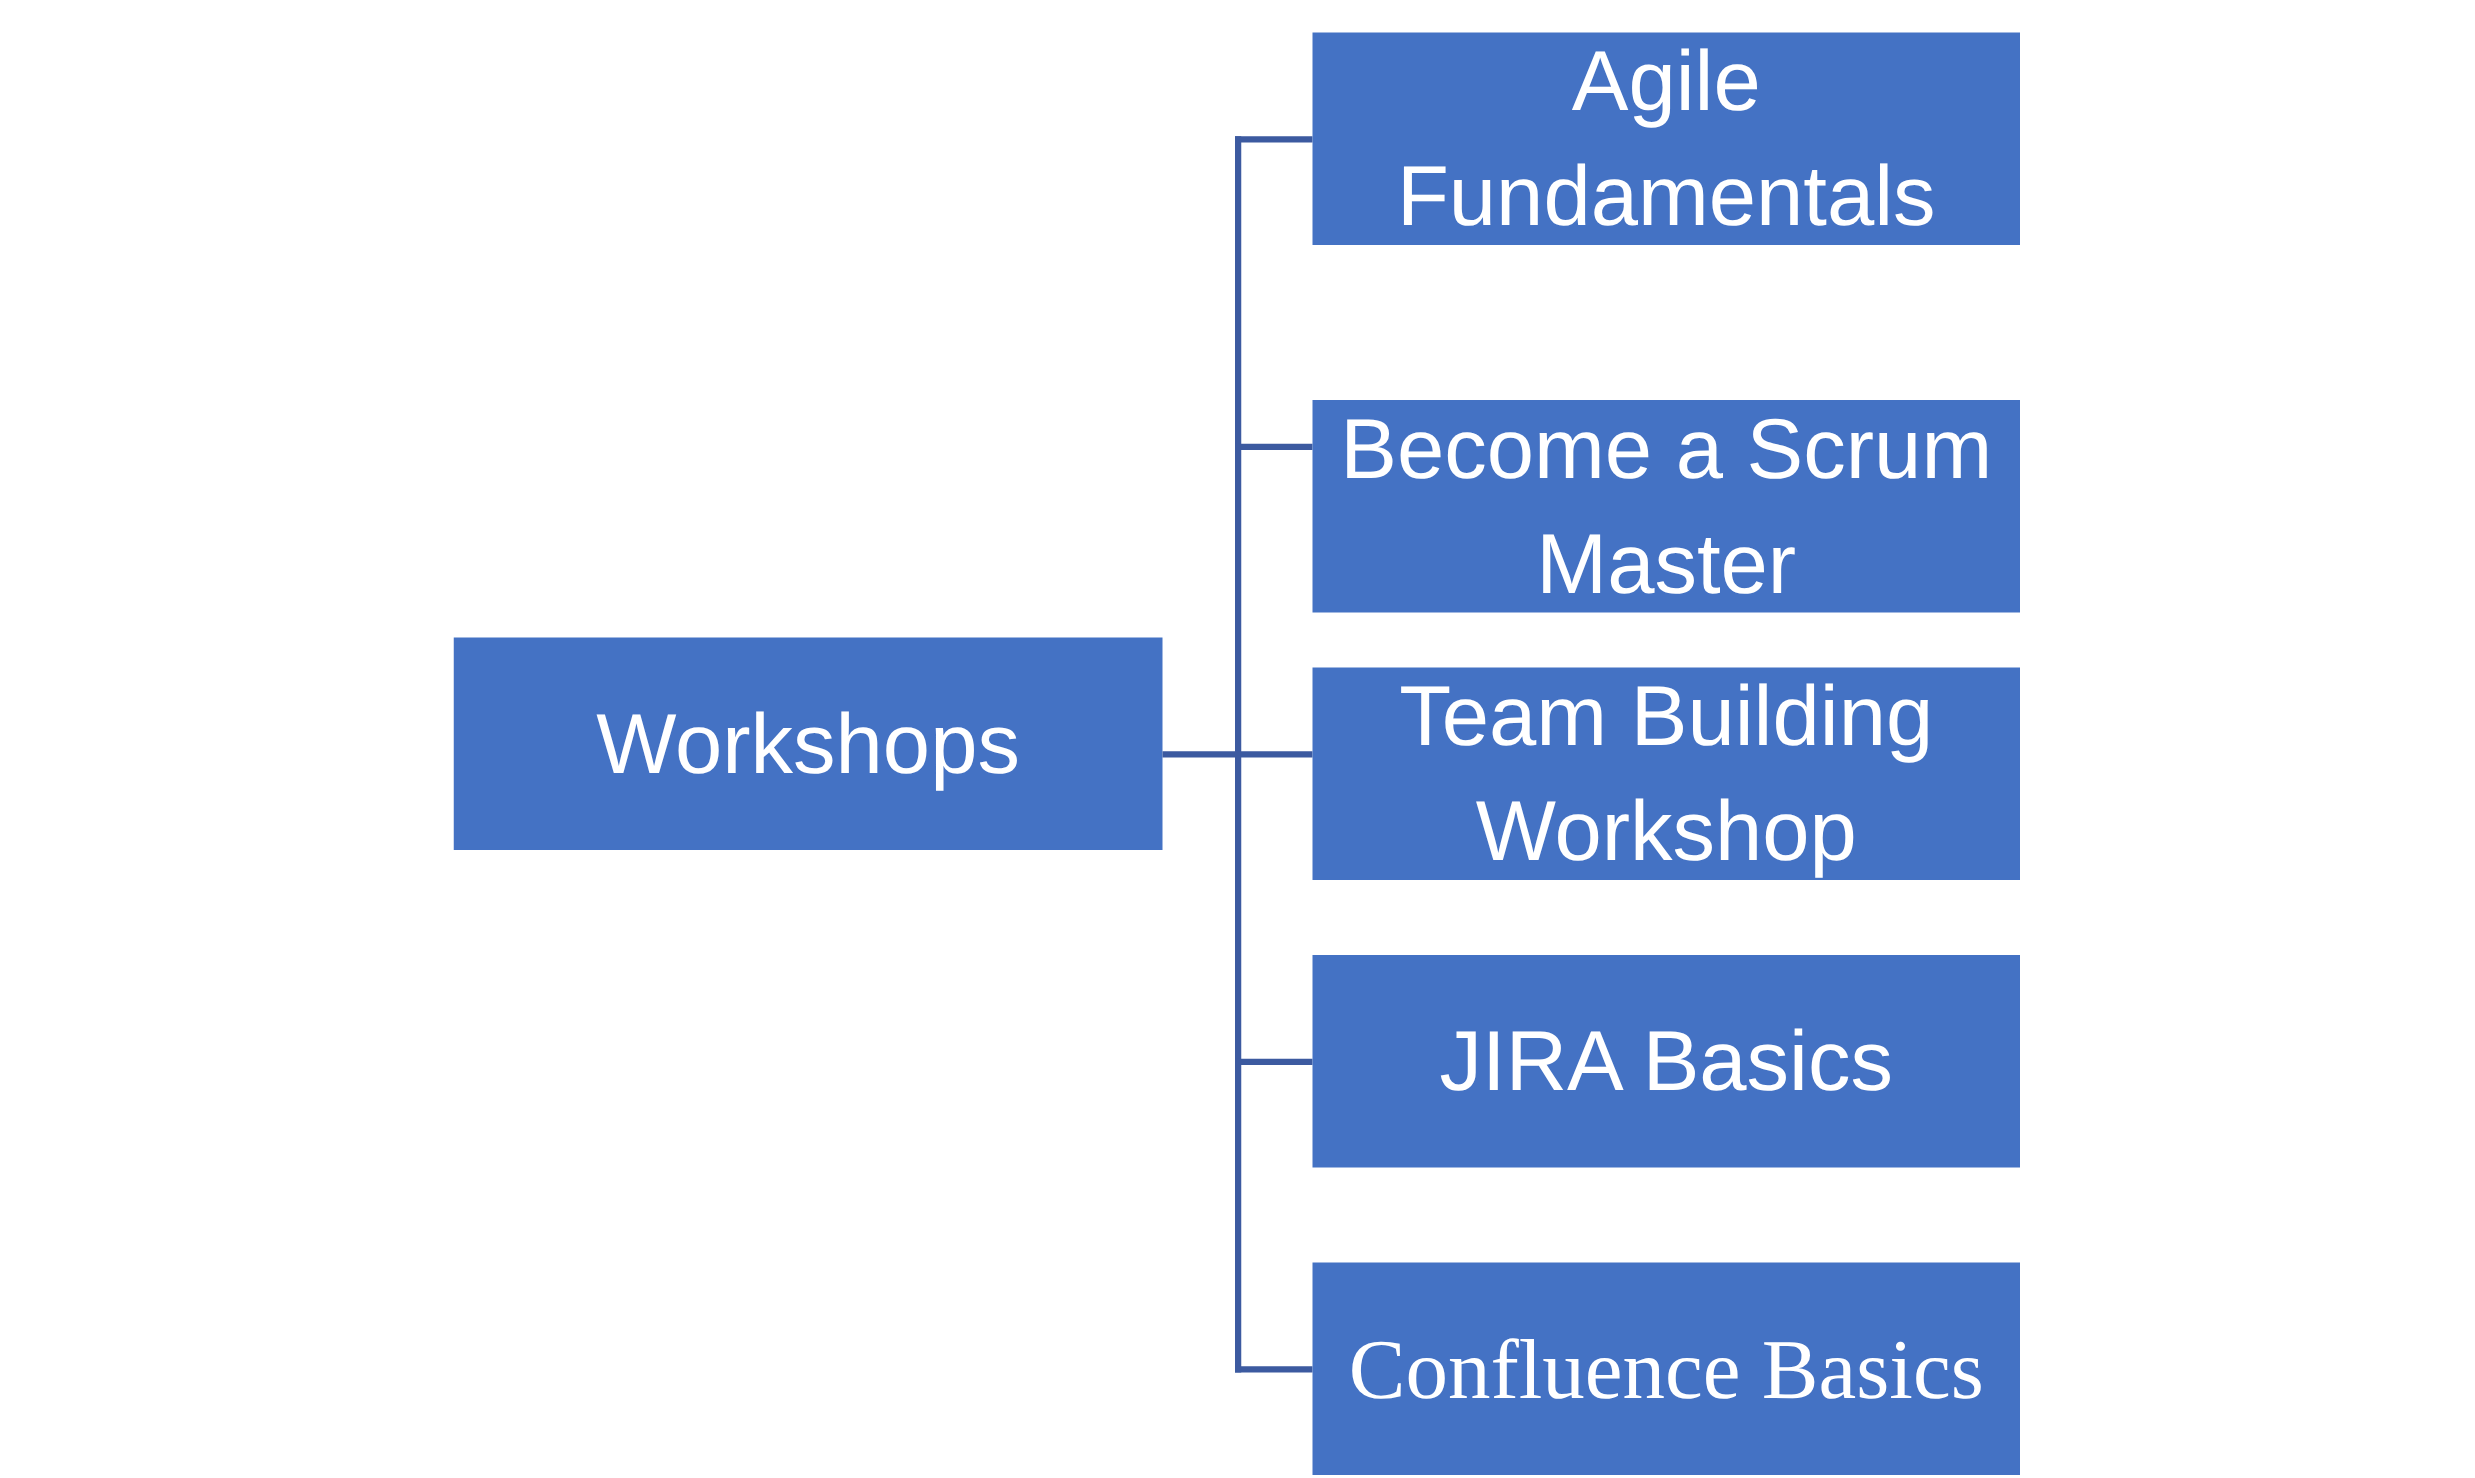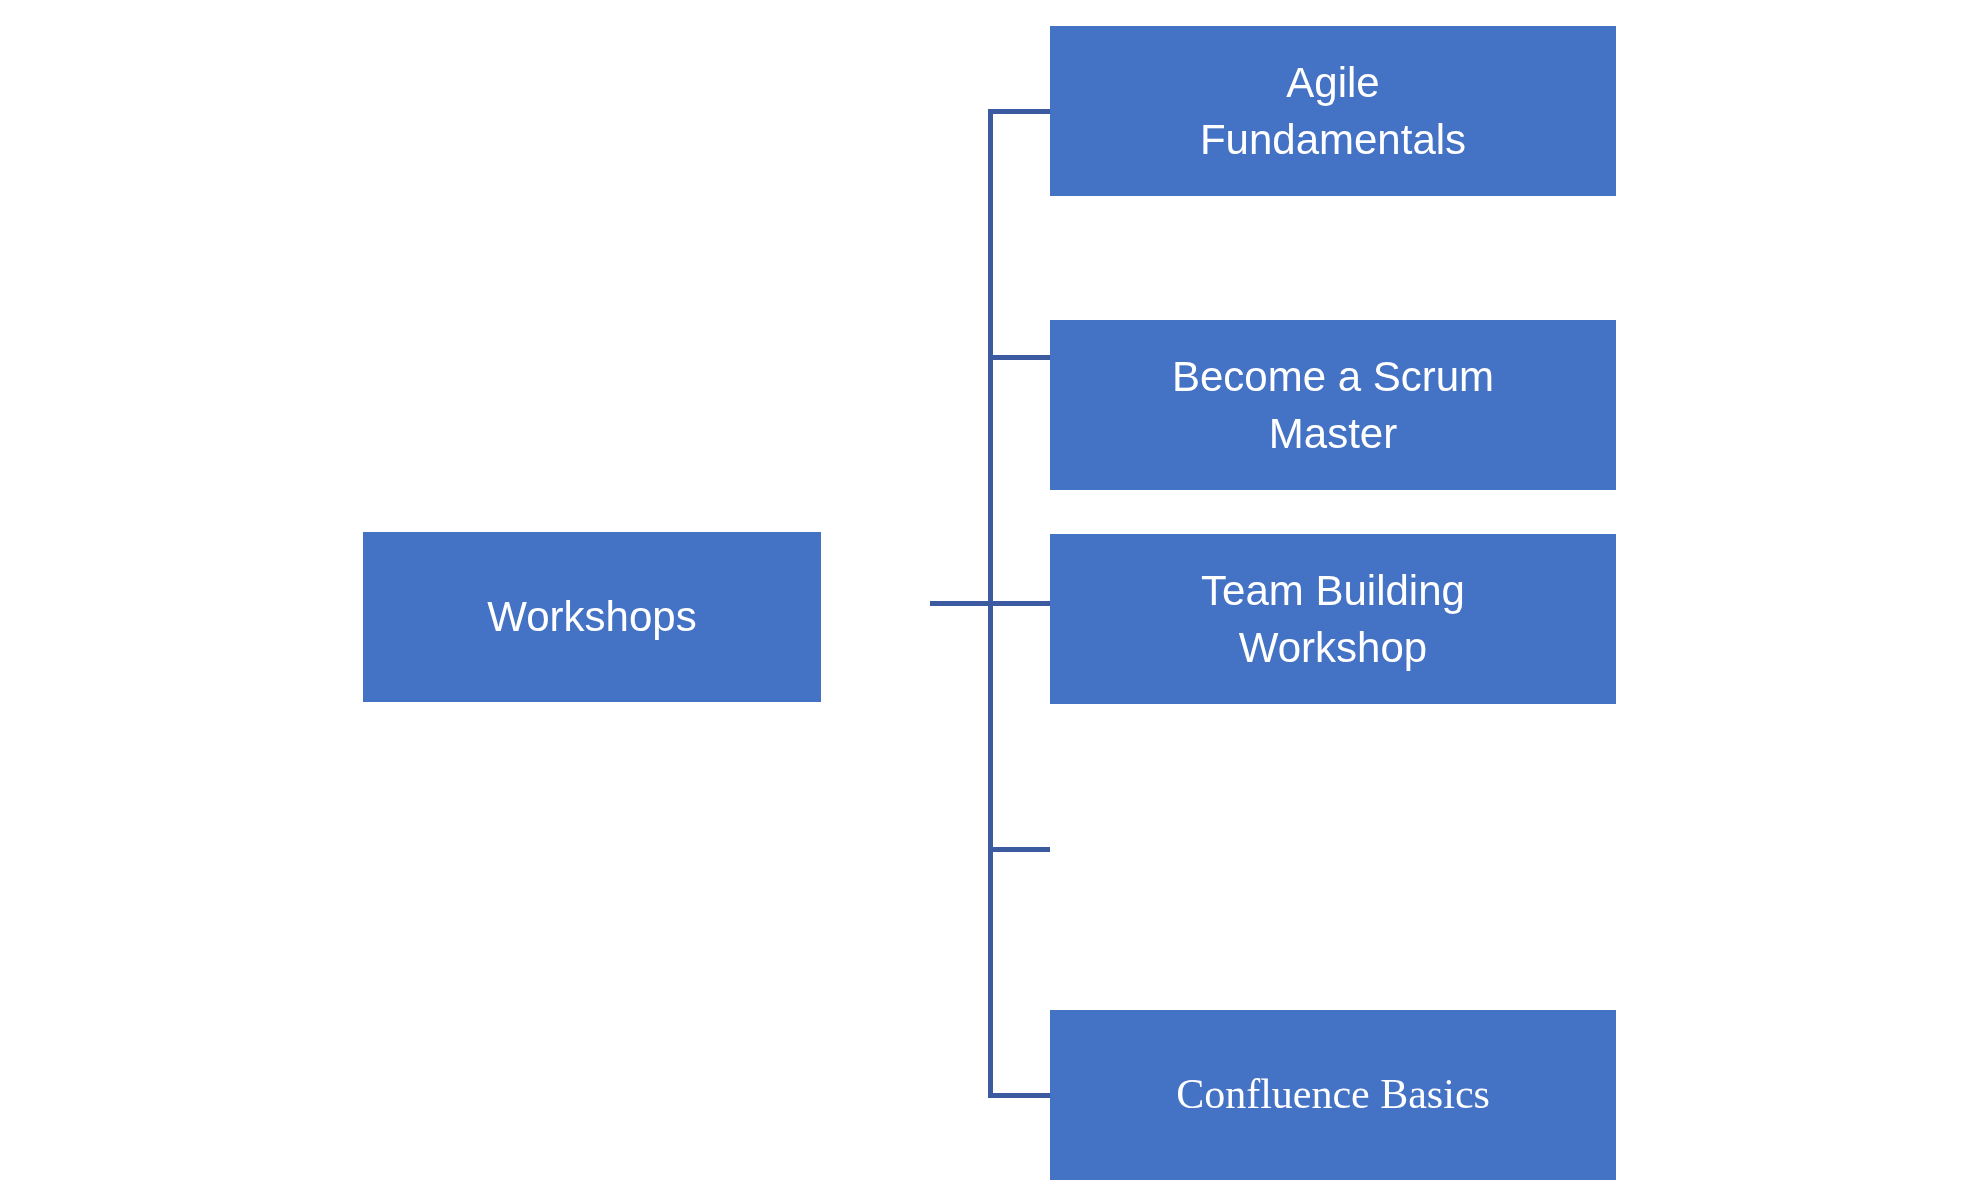--- a/index.html
+++ b/index.html
@@ -16,25 +16,25 @@
     font-family: "Liberation Sans", sans-serif;
   }
   .node {
     position: absolute;
     background: var(--node-fill, #4472C4);
     color: var(--node-text, #ffffff);
     display: flex;
     align-items: center;
     justify-content: center;
     text-align: center;
-    font-size: 42px;
+    font-size: 68px;
     line-height: 1.36;
     white-space: pre-line;
   }
-  .node-root  { left: 363px;  top: 532px;  width: 458px; height: 170px; }
+  .node-root  { left: 363px;  top: 510px;  width: 567px; height: 170px; }
   .child      { left: 1050px; width: 566px; height: 170px; }
   .c0 { top: 26px; }
   .c1 { top: 272px; margin-top: 48px; }
   .c2 { top: 534px; }
   .c3 { top: 764px; }
   .c4 { top: 1010px; font-family: Liberation Serif, serif; }
   .connector {
     position: absolute;
     background: var(--connector, #3C5AA0);
   }
@@ -64,16 +64,17 @@
 
   <div class="node child c0">Agile
 Fundamentals</div>
 
   <div class="node child c1">Become a Scrum
 Master</div>
 
   <div class="node child c2">Team Building
 Workshop</div>
 
+  <div class="node child c3">JIRA Basics</div>
 
   <div class="node child c4">Confluence Basics</div>
 
 </div>
 
 </body></html>

